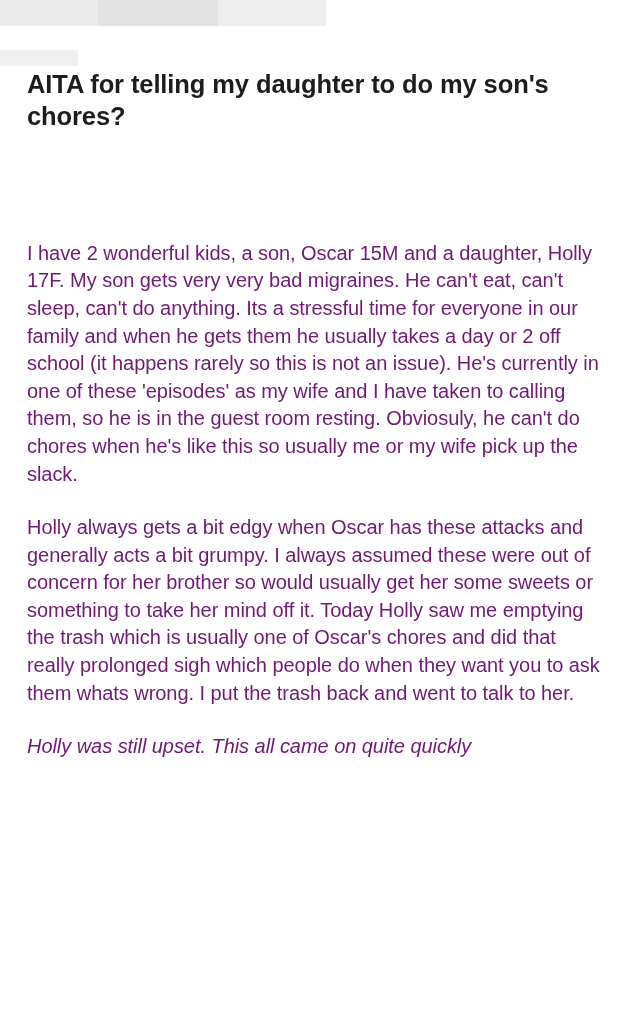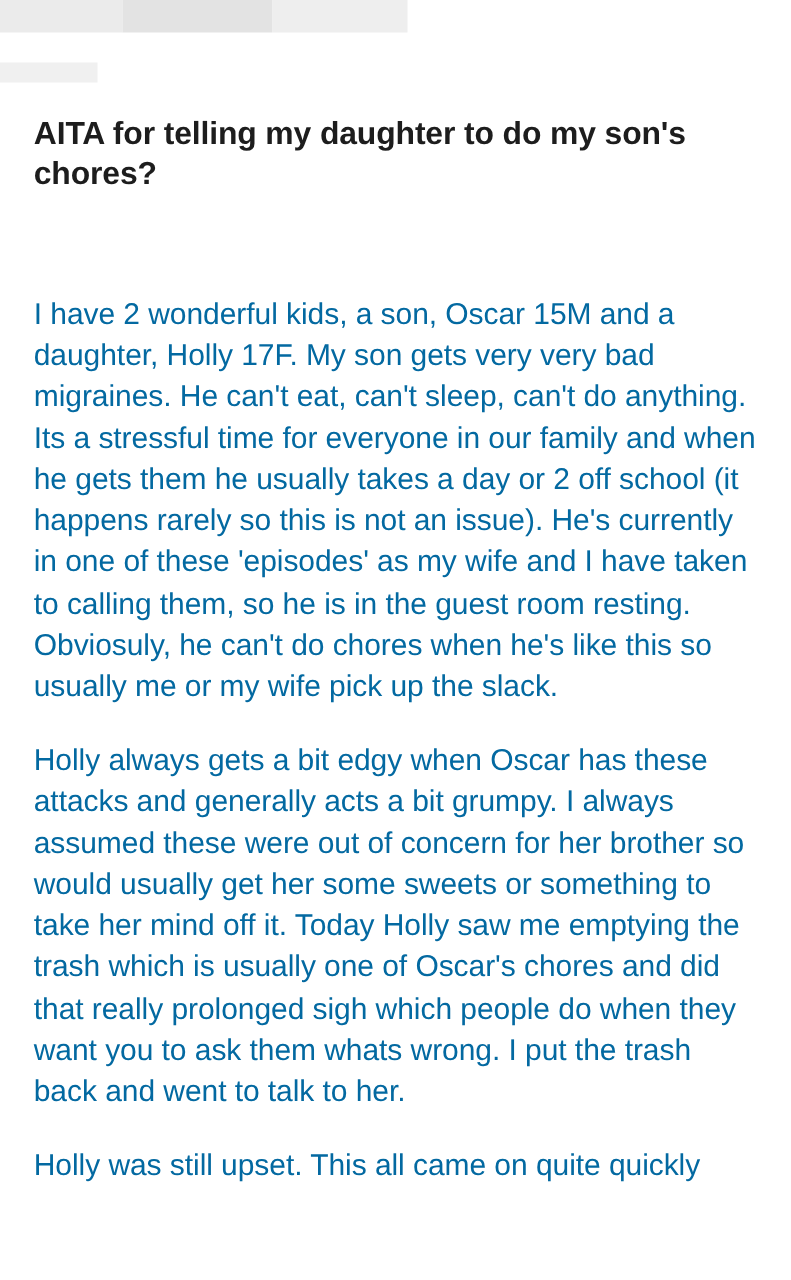--- a/index.html
+++ b/index.html
@@ -41,42 +41,43 @@
 
   .content {
     position: absolute;
     left: 27px;
     top: 0;
     width: 580px;
   }
 
   h1.post-title {
     margin: 0;
-    padding-top: 91px;
+    padding-top: 68px;
     font-size: 25.5px;
     line-height: 1.27;
     font-weight: bold;
     letter-spacing: -0.1px;
     color: #1d1d1d;
     width: 560px;
   }
 
   .body-text {
-    margin-top: 79px;
-    font-size: 24px;
+    margin-top: 107px;
+    font-size: 20px;
     line-height: 1.38;
-    color: #0369a1;
+    color: #701a75;
     width: 578px;
     letter-spacing: -0.05px;
   }
   .body-text p {
     margin: 0 0 26px 0;
   }
   .body-text p:last-child {
     margin-bottom: 0;
+    font-style: italic;
   }
   
   .clipped {
     max-height: 38px;
     overflow: hidden;
   }
 </style>
 </head>
 <body>
 

